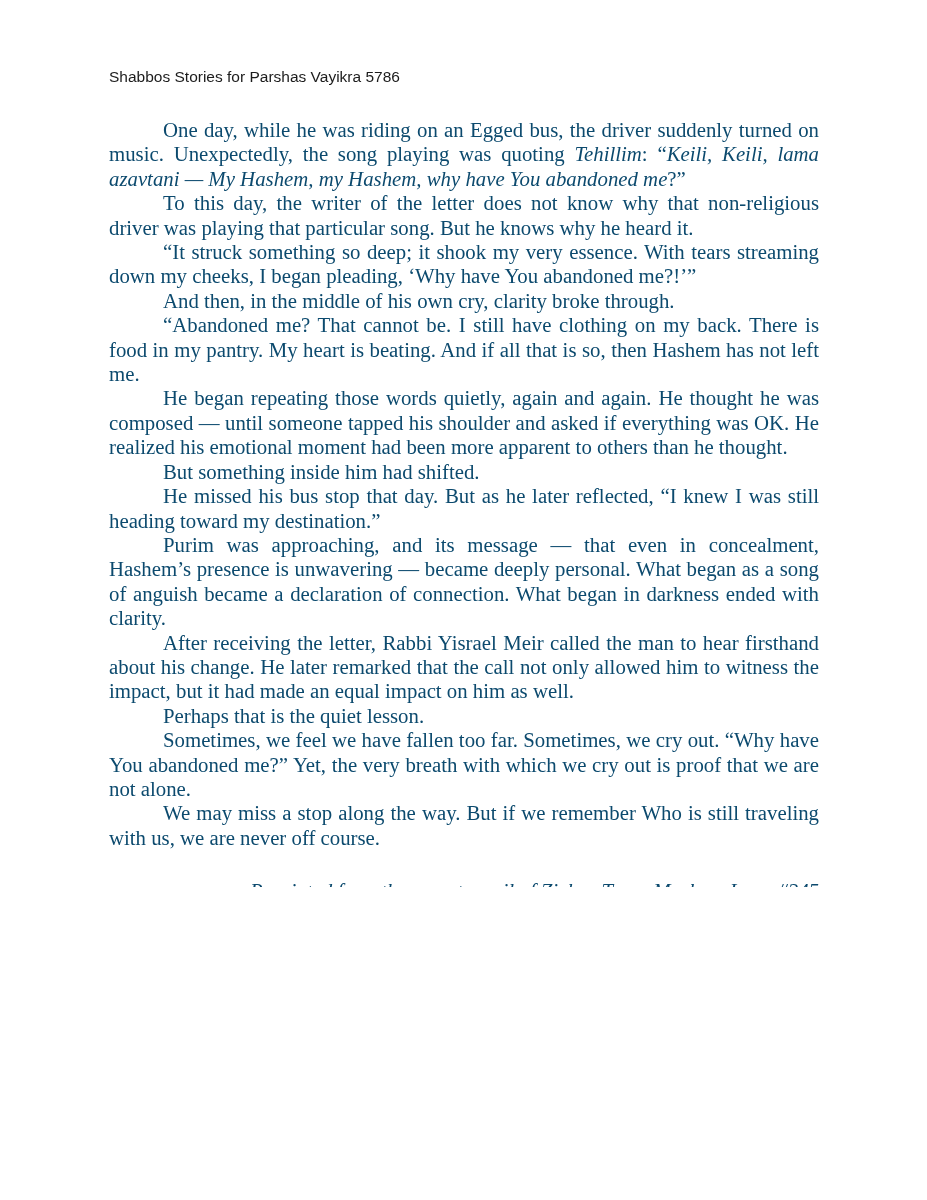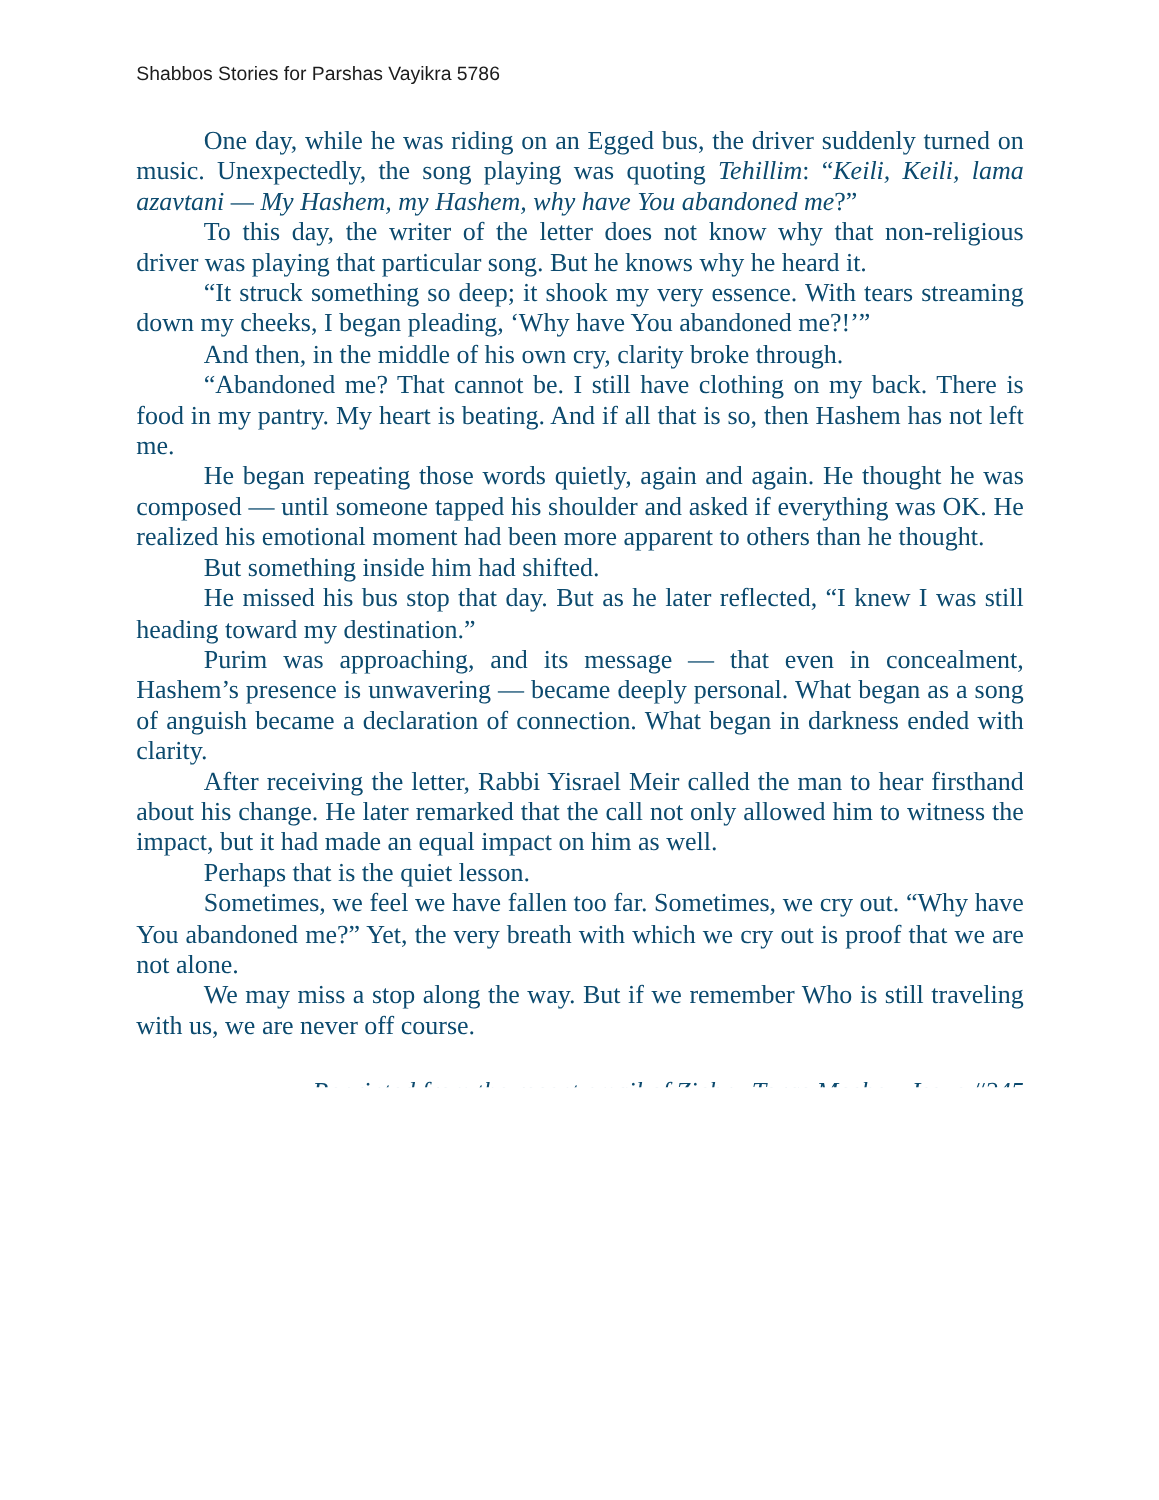--- a/index.html
+++ b/index.html
@@ -6,20 +6,21 @@
     margin: 0;
     padding: 0;
     background: #ffffff;
   }
   .page {
     position: relative;
     width: 927px;
     height: 870px;
     background: #ffffff;
     overflow: hidden;
+    margin-top: 17px;
   }
   .doc-header {
     position: absolute;
     left: 109px;
     top: 51px;
     font-family: "Liberation Sans", sans-serif;
     font-size: 15.5px;
     color: #1c1c1c;
     white-space: nowrap;
   }

